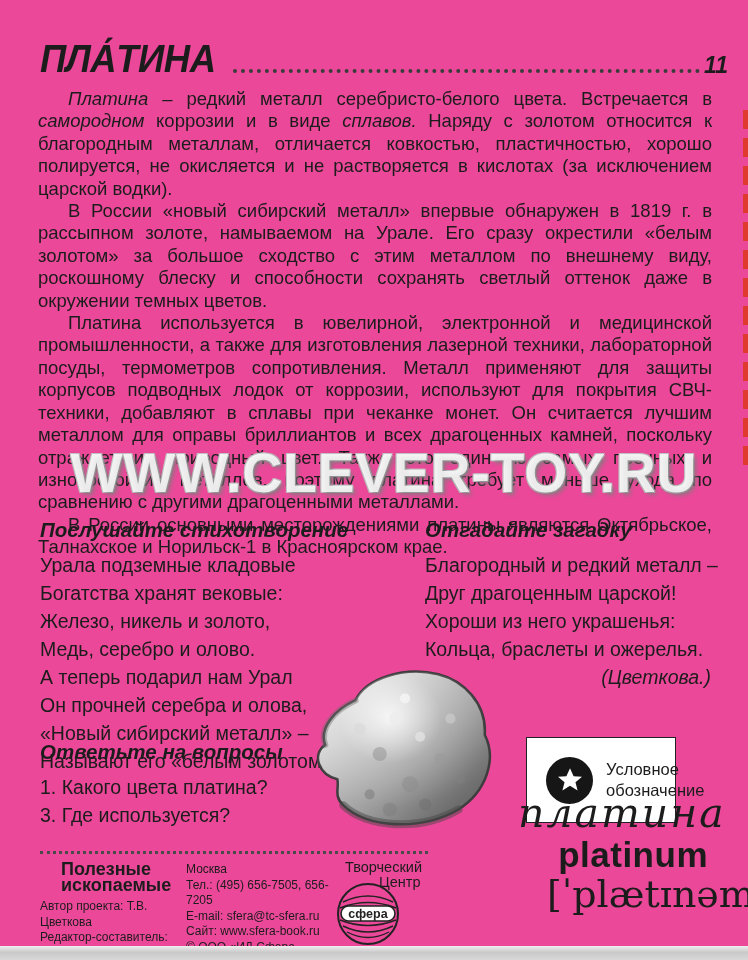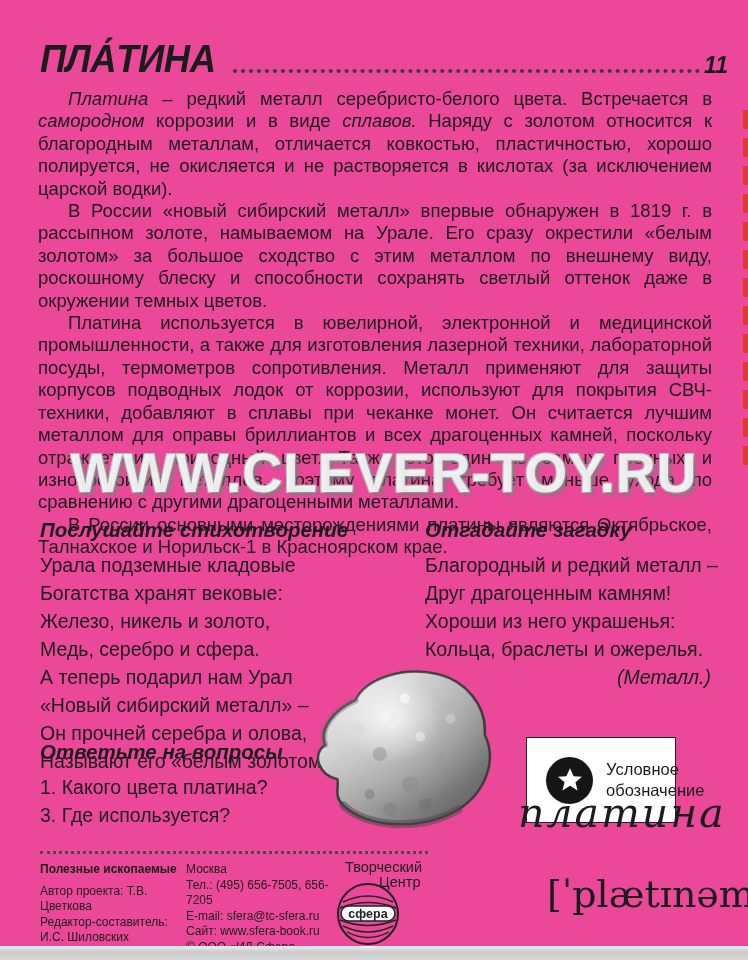--- a/index.html
+++ b/index.html
@@ -48,21 +48,21 @@
     font-family:"DejaVu Serif",serif;font-style:italic;font-size:41px;letter-spacing:2px;z-index:2;}
   .term-english{position:absolute;left:518px;top:835px;width:190px;text-align:right;
     font-size:35px;font-weight:bold;letter-spacing:.5px;z-index:2;}
   .term-ipa{position:absolute;left:518px;top:872px;width:196px;text-align:right;
     font-family:"DejaVu Serif",serif;font-size:38px;z-index:2;margin-left:29px;}
   
   .footer-rule{position:absolute;top:851px;left:40px;width:388px;border-top:3.5px dotted #4a4a4a;height:0;}
   .footer-col{position:absolute;top:862px;font-size:12px;line-height:15.5px;}
   .footer-col1{left:40px;width:150px;}
   .footer-col2{left:186px;width:152px;}
-  .footer-series{font-weight:bold;font-size:12px;margin-bottom:6px;}
+  .footer-series{font-weight:bold;font-size:18px;margin-bottom:6px;margin-left:21px;}
   .footer-logo{position:absolute;top:856px;left:330px;width:108px;height:100px;}
   .logo-line1{position:absolute;left:15px;top:3px;font-size:14.5px;}
   .logo-line2{position:absolute;left:49px;top:18px;font-size:14.5px;}
   .logo-sphere{position:absolute;left:5px;top:24px;}
   
   .edge-marks{position:absolute;right:0;top:110px;width:5px;height:356px;z-index:6;
     background:repeating-linear-gradient(to bottom,#e03a2e 0 19px,transparent 19px 28px);}
   .bottom-strip{position:absolute;left:0;right:0;bottom:0;height:14px;z-index:6;
     background:linear-gradient(to bottom,#f0f0f0,#c9c9c9 45%,#d8d8d8);}
 </style>
@@ -86,34 +86,34 @@
     <p class="para">В России основными месторождениями платины являются Октябрьское, Талнахское и Норильск-1 в Красноярском крае.</p>
   </section>
 
   <div class="watermark">WWW.CLEVER-TOY.RU</div>
 
   <section class="poem">
     <h3 class="section-heading">Послушайте стихотворение</h3>
     <div class="poem-line">Урала подземные кладовые</div>
     <div class="poem-line">Богатства хранят вековые:</div>
     <div class="poem-line">Железо, никель и золото,</div>
-    <div class="poem-line">Медь, серебро и сфера.</div>
+    <div class="poem-line">Медь, серебро и олово.</div>
     <div class="poem-line">А теперь подарил нам Урал</div>
+    <div class="poem-line">Он прочней серебра и олова,</div>
     <div class="poem-line">«Новый сибирский металл» –</div>
-    <div class="poem-line">Он прочней серебра и олова,</div>
     <div class="poem-line">Называют его «белым золотом».</div>
   </section>
 
   <section class="riddle">
     <h3 class="section-heading">Отгадайте загадку</h3>
     <div class="riddle-line">Благородный и редкий металл –</div>
-    <div class="riddle-line">Друг драгоценным камням!</div>
+    <div class="riddle-line">Друг драгоценным царской!</div>
     <div class="riddle-line">Хороши из него украшенья:</div>
     <div class="riddle-line">Кольца, браслеты и ожерелья.</div>
-    <div class="riddle-answer">(Металл.)</div>
+    <div class="riddle-answer">(Цветкова.)</div>
   </section>
 
   <section class="questions">
     <h3 class="section-heading">Ответьте на вопросы</h3>
     <div class="question-item">1. Какого цвета платина?</div>
     <div class="question-item">3. Где используется?</div>
   </section>
 
   <svg class="nugget" viewBox="0 0 210 198" xmlns="http://www.w3.org/2000/svg" aria-hidden="true">
     <defs>
@@ -151,20 +151,21 @@
   <div class="legend-box">
     <div class="star-circle">
       <svg width="32" height="32" viewBox="0 0 24 24" aria-hidden="true">
         <polygon points="12,3.2 14.7,9.1 21,9.5 16.1,13.6 17.7,19.9 12,16.4 6.3,19.9 7.9,13.6 3,9.5 9.3,9.1" fill="#ffffff"></polygon>
       </svg>
     </div>
     <div class="legend-label">Условное обозначение</div>
   </div>
 
   <div class="term-cursive">платина</div>
+  <div class="term-english">platinum</div>
   <div class="term-ipa">[ˈplætɪnəm]</div>
 
   <div class="footer-rule"></div>
 
   <div class="footer-col footer-col1">
     <div class="footer-series">Полезные ископаемые</div>
     <div>Автор проекта: Т.В. Цветкова</div>
     <div>Редактор-составитель:</div>
     <div>И.С. Шиловских</div>
   </div>

